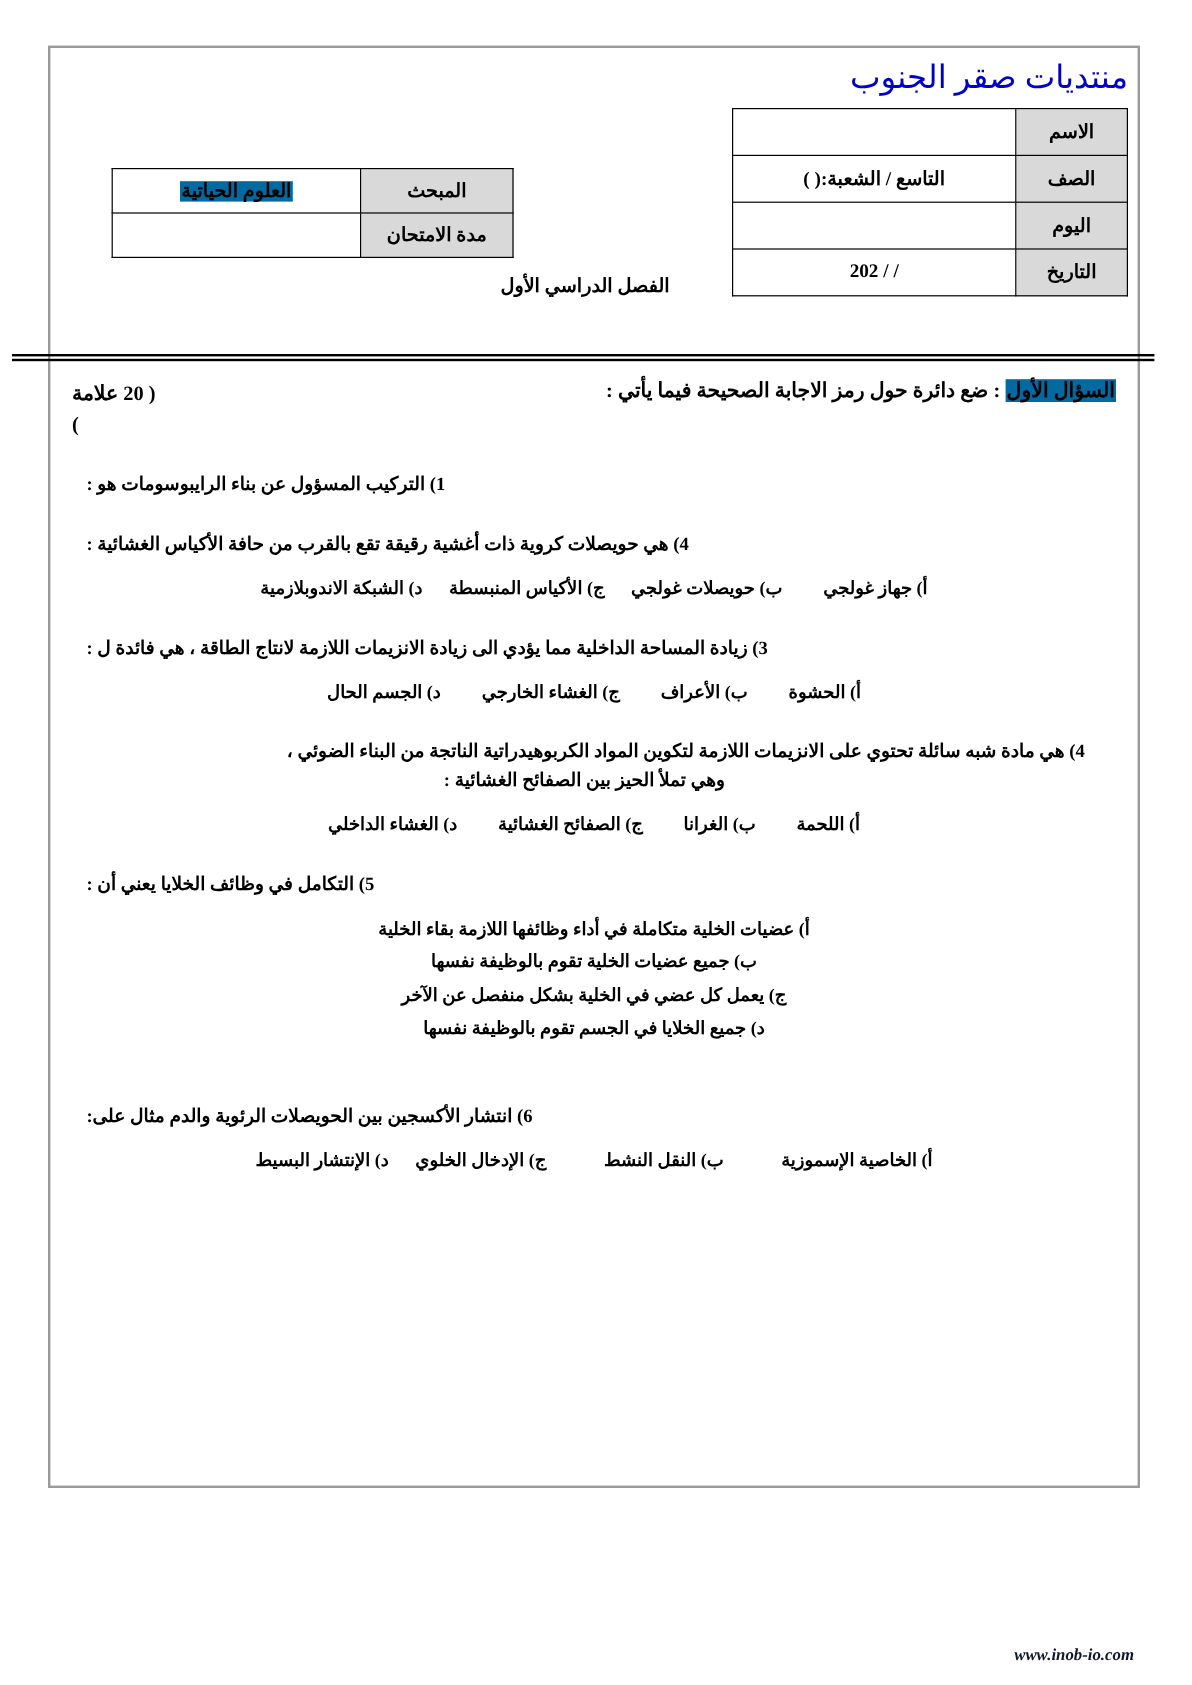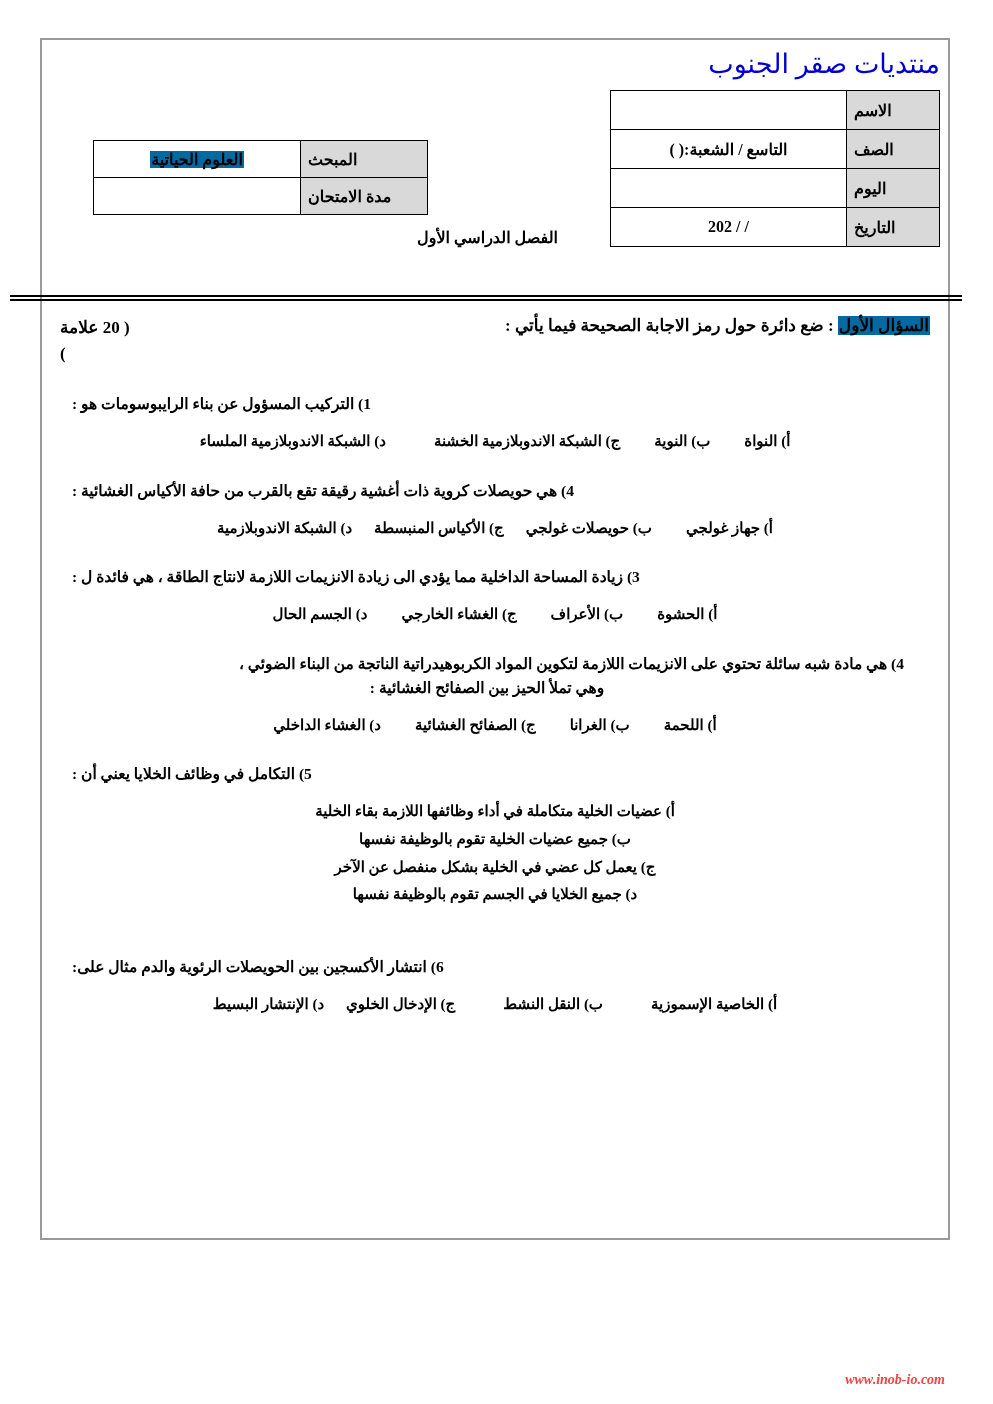--- a/index.html
+++ b/index.html
@@ -53,21 +53,21 @@
   .hdr-table td {
     border: 1px solid #000000;
     font-size: 16px;
     font-weight: bold;
     padding: 3px 7px;
     vertical-align: middle;
     font-family: "Liberation Serif", "DejaVu Serif", serif;
   }
   .lbl-cell {
     background: #d9d9d9;
-    text-align: left;
+    text-align: center;
     white-space: nowrap;
   }
   .val-cell {
     background: #ffffff;
     text-align: center;
   }
   .gray-row {
     background: #d9d9d9;
     text-align: center;
   }
@@ -187,21 +187,21 @@
     position: absolute;
     left: 0;
     top: 1372px;
     width: 985px;
     text-align: left;
     direction: ltr;
     font-family: "Liberation Serif", "DejaVu Serif", serif;
     font-size: 14px;
     font-weight: bold;
     font-style: italic;
-    color: #ef4444;
+    color: #0f172a;
     padding-left: 0;
   }
   #site-footer span { margin-left: 0; margin-right: 20px; }
   #footer-inner {
     display: block;
     text-align: right;
     padding-right: 20px;
   }
 </style>
 </head>
@@ -256,23 +256,20 @@
     <div class="q1-header">
       <div class="q1-header-main"><span class="hl">السؤال الأول</span><span> : ضع دائرة حول رمز الاجابة الصحيحة فيما يأتي :</span></div>
       <div class="q1-header-marks">
         <div>( 20 علامة</div>
         <div>)</div>
       </div>
     </div>
 
     <div class="q-block">
       <div class="q-stem">1) التركيب المسؤول عن بناء الرايبوسومات هو :</div>
-      <div class="q-options">
-        <span class="opt">أ) النواة</span><span class="sp-m"></span><span class="opt">ب) النوية</span><span class="sp-m"></span><span class="opt">ج) الشبكة الاندوبلازمية الخشنة</span><span class="sp-l"></span><span class="opt">د) الشبكة الاندوبلازمية الملساء</span>
-      </div>
     </div>
 
     <div class="q-block">
       <div class="q-stem">4) هي حويصلات كروية ذات أغشية رقيقة تقع بالقرب من حافة الأكياس الغشائية :</div>
       <div class="q-options">
         <span class="opt">أ) جهاز غولجي</span><span class="sp-m"></span><span class="opt">ب) حويصلات غولجي</span><span class="sp-s"></span><span class="opt">ج) الأكياس المنبسطة</span><span class="sp-s"></span><span class="opt">د) الشبكة الاندوبلازمية</span>
       </div>
     </div>
 
     <div class="q-block">

